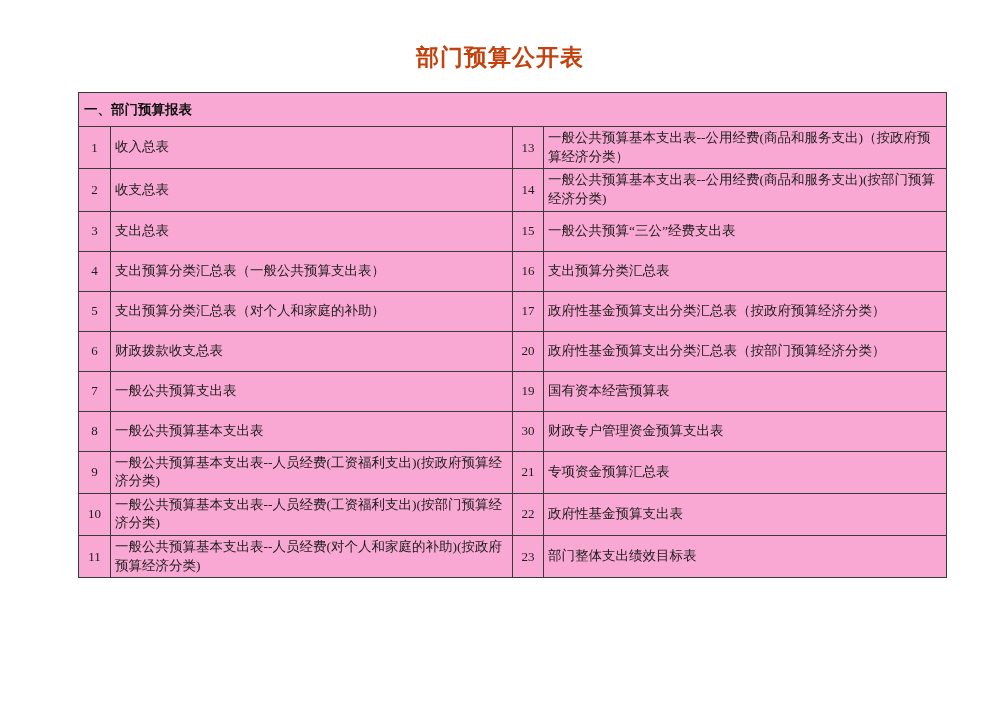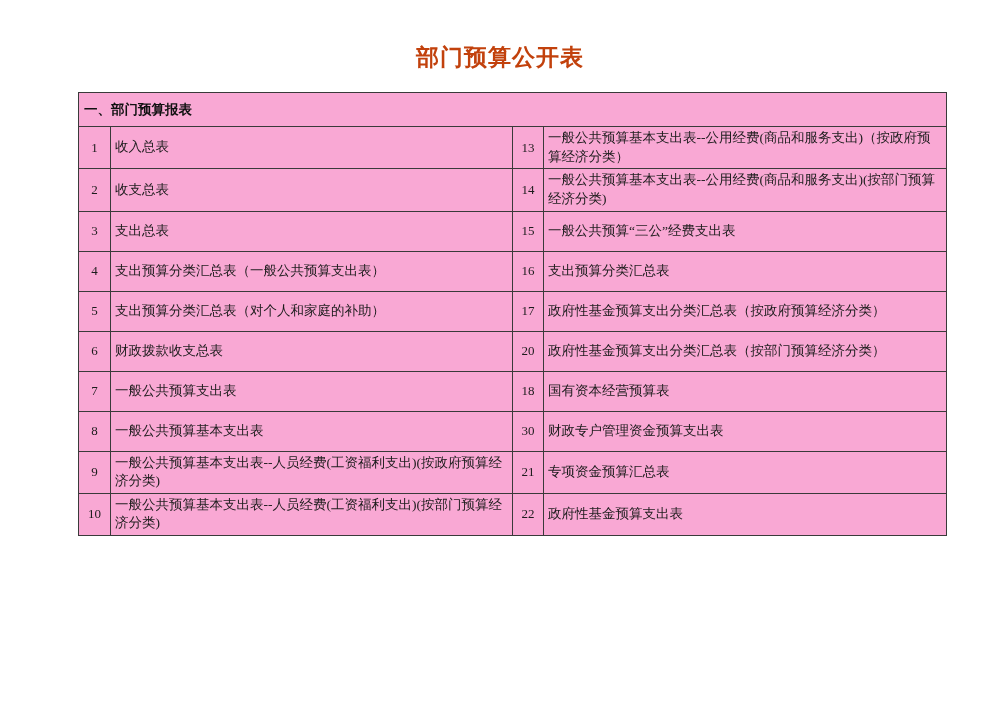--- a/index.html
+++ b/index.html
@@ -111,35 +111,41 @@
     </tr>
     <tr>
       <td class="num-cell">6</td>
       <td class="name-cell">财政拨款收支总表</td>
       <td class="num-cell">20</td>
       <td class="name-cell">政府性基金预算支出分类汇总表（按部门预算经济分类）</td>
     </tr>
     <tr>
       <td class="num-cell">7</td>
       <td class="name-cell">一般公共预算支出表</td>
-      <td class="num-cell">18</td>
+      <td class="num-cell">19</td>
       <td class="name-cell">国有资本经营预算表</td>
     </tr>
     <tr>
       <td class="num-cell">8</td>
       <td class="name-cell">一般公共预算基本支出表</td>
       <td class="num-cell">30</td>
       <td class="name-cell">财政专户管理资金预算支出表</td>
     </tr>
     <tr>
       <td class="num-cell">9</td>
       <td class="name-cell">一般公共预算基本支出表--人员经费(工资福利支出)(按政府预算经济分类)</td>
       <td class="num-cell">21</td>
       <td class="name-cell">专项资金预算汇总表</td>
     </tr>
     <tr>
       <td class="num-cell">10</td>
       <td class="name-cell">一般公共预算基本支出表--人员经费(工资福利支出)(按部门预算经济分类)</td>
       <td class="num-cell">22</td>
       <td class="name-cell">政府性基金预算支出表</td>
     </tr>
+    <tr>
+      <td class="num-cell">11</td>
+      <td class="name-cell">一般公共预算基本支出表--人员经费(对个人和家庭的补助)(按政府预算经济分类)</td>
+      <td class="num-cell">23</td>
+      <td class="name-cell">部门整体支出绩效目标表</td>
+    </tr>
   </tbody>
 </table>
 
 </body></html>

